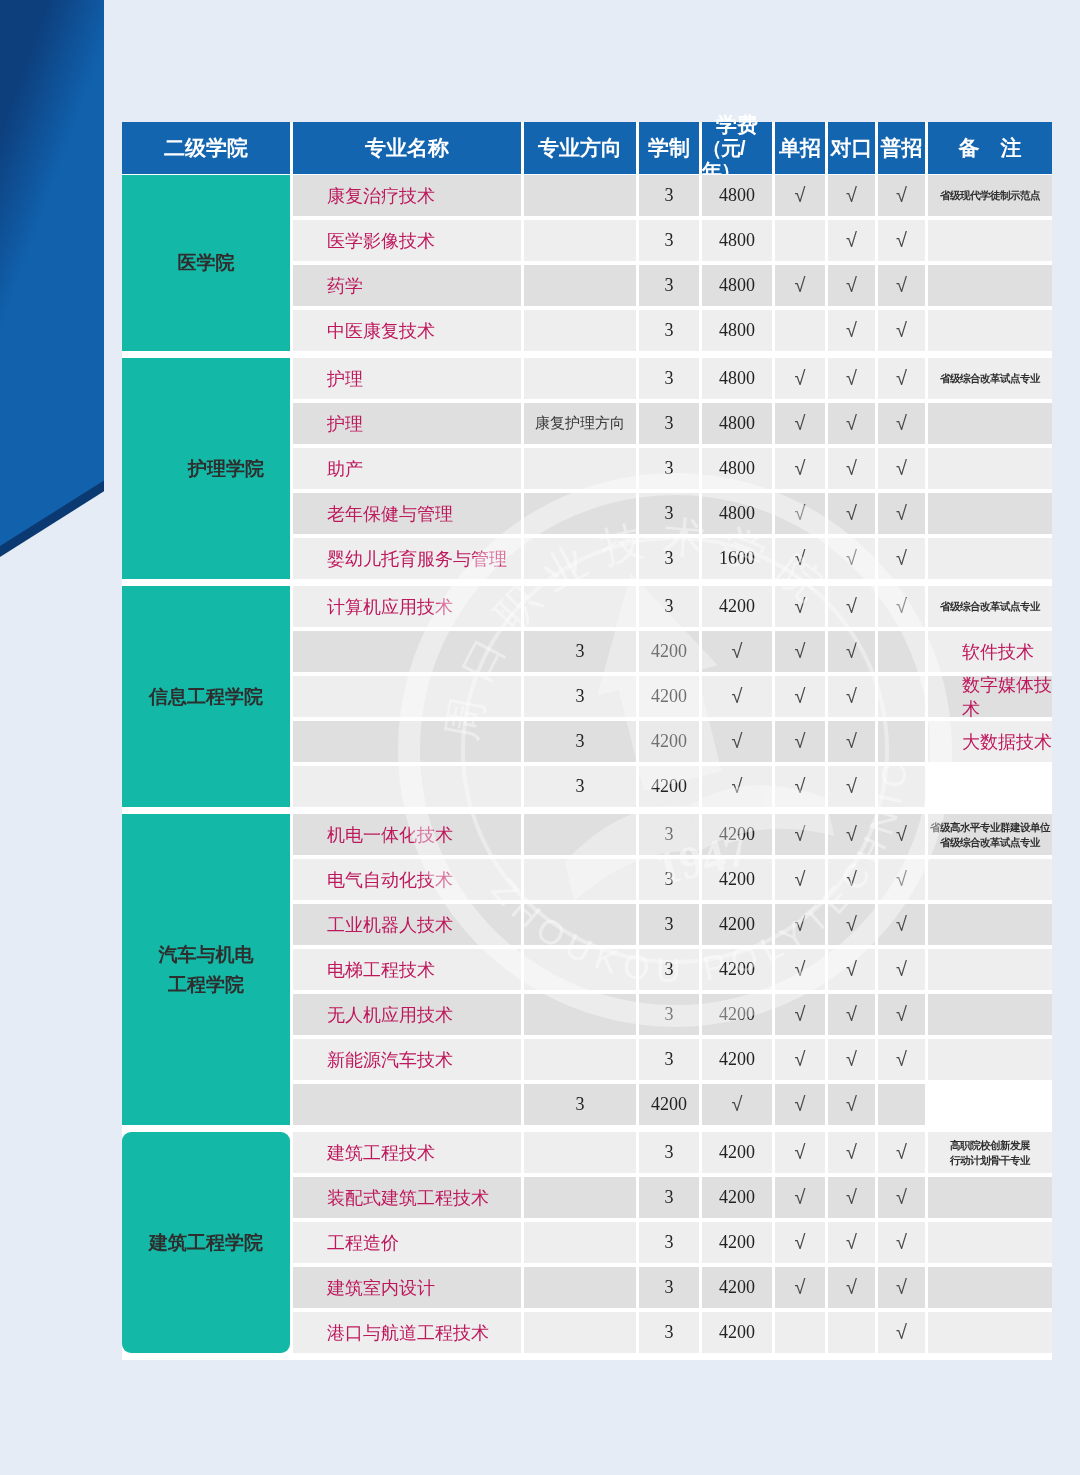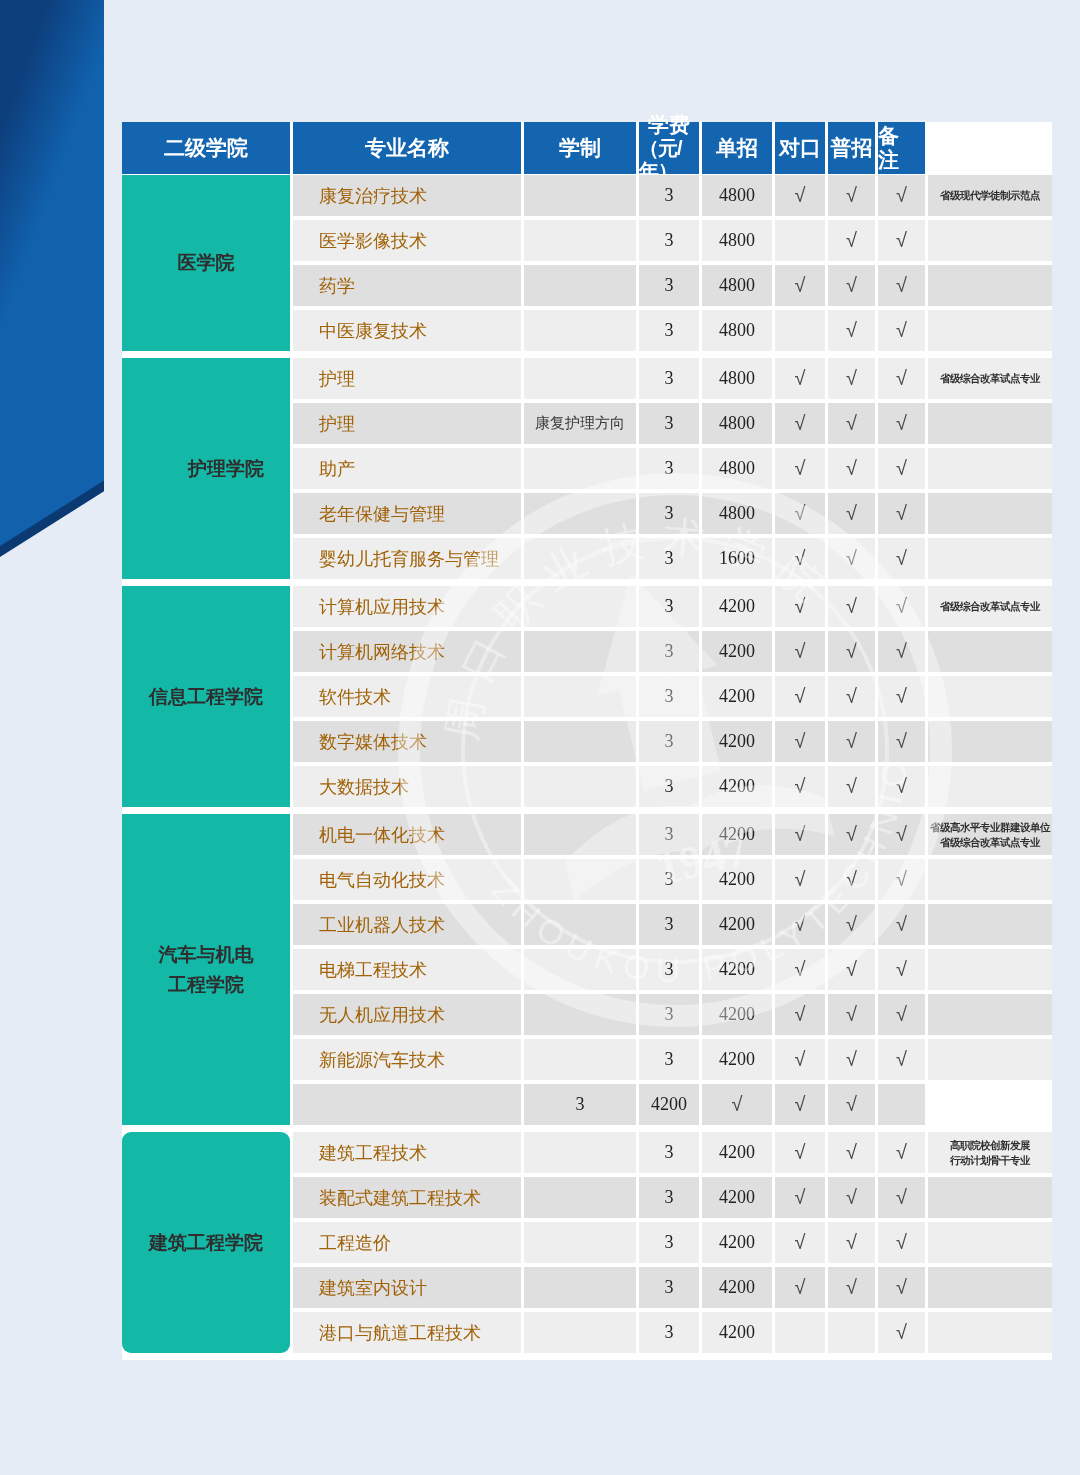--- a/index.html
+++ b/index.html
@@ -55,21 +55,21 @@
     color:#3c3c3c;font-size:18px;
   }
   .college{
     grid-column:1;
     background:#14b8a6;
     font-size:19px;font-weight:bold;color:#2e2e2e;
     white-space:pre-line;text-align:center;line-height:1.55;
   }
   .dk-row{background:#dfdfdf;}
   .lt-row{background:#eeeeee;}
-  .major{justify-content:flex-start;padding-left:26px;color:#a16207;}
+  .major{justify-content:flex-start;padding-left:34px;color:#be185d;}
   .direction{font-size:15px;color:#3a3a3a;}
   .years,.tuition{font-family:"Liberation Serif",serif;font-size:18px;color:#222;}
   .dz,.dk,.pz{font-size:20px;color:#4a4a4a;}
   .note{
     font-size:10.5px;letter-spacing:-0.5px;font-weight:600;color:#2f2f2f;
     white-space:pre-line;text-align:center;line-height:1.35;
   }
   
   .watermark{
     position:absolute;left:243px;top:318px;
@@ -80,20 +80,21 @@
 <body>
 
 <div class="ribbon-under"></div>
 <div class="ribbon"></div>
 <div class="ribbon-title">招生专业一览表</div>
 
 <div class="table-wrap">
   <div class="grid header-row" id="header-row">
       <div class="hcell">二级学院</div>
       <div class="hcell">专业名称</div>
+      <div class="hcell">专业方向</div>
       <div class="hcell">学制</div>
       <div class="hcell">
         <div>学费</div>
         <div class="hsub">（元/年）</div>
       </div>
       <div class="hcell">单招</div>
       <div class="hcell">对口</div>
       <div class="hcell">普招</div>
       <div class="hcell">备　注</div>
     </div>
@@ -179,21 +180,20 @@
       <div class="grid group">
         <div class="ccell college" style="grid-row: 1 / span 5;">信息工程学院</div>
         <div class="ccell major lt-row">计算机应用技术</div>
         <div class="ccell direction lt-row"></div>
         <div class="ccell years lt-row">3</div>
         <div class="ccell tuition lt-row">4200</div>
         <div class="ccell dz lt-row">√</div>
         <div class="ccell dk lt-row">√</div>
         <div class="ccell pz lt-row">√</div>
         <div class="ccell note lt-row">省级综合改革试点专业</div>
-        <div class="ccell major dk-row">计算机网络技术</div>
         <div class="ccell direction dk-row"></div>
         <div class="ccell years dk-row">3</div>
         <div class="ccell tuition dk-row">4200</div>
         <div class="ccell dz dk-row">√</div>
         <div class="ccell dk dk-row">√</div>
         <div class="ccell pz dk-row">√</div>
         <div class="ccell note dk-row"></div>
         <div class="ccell major lt-row">软件技术</div>
         <div class="ccell direction lt-row"></div>
         <div class="ccell years lt-row">3</div>

